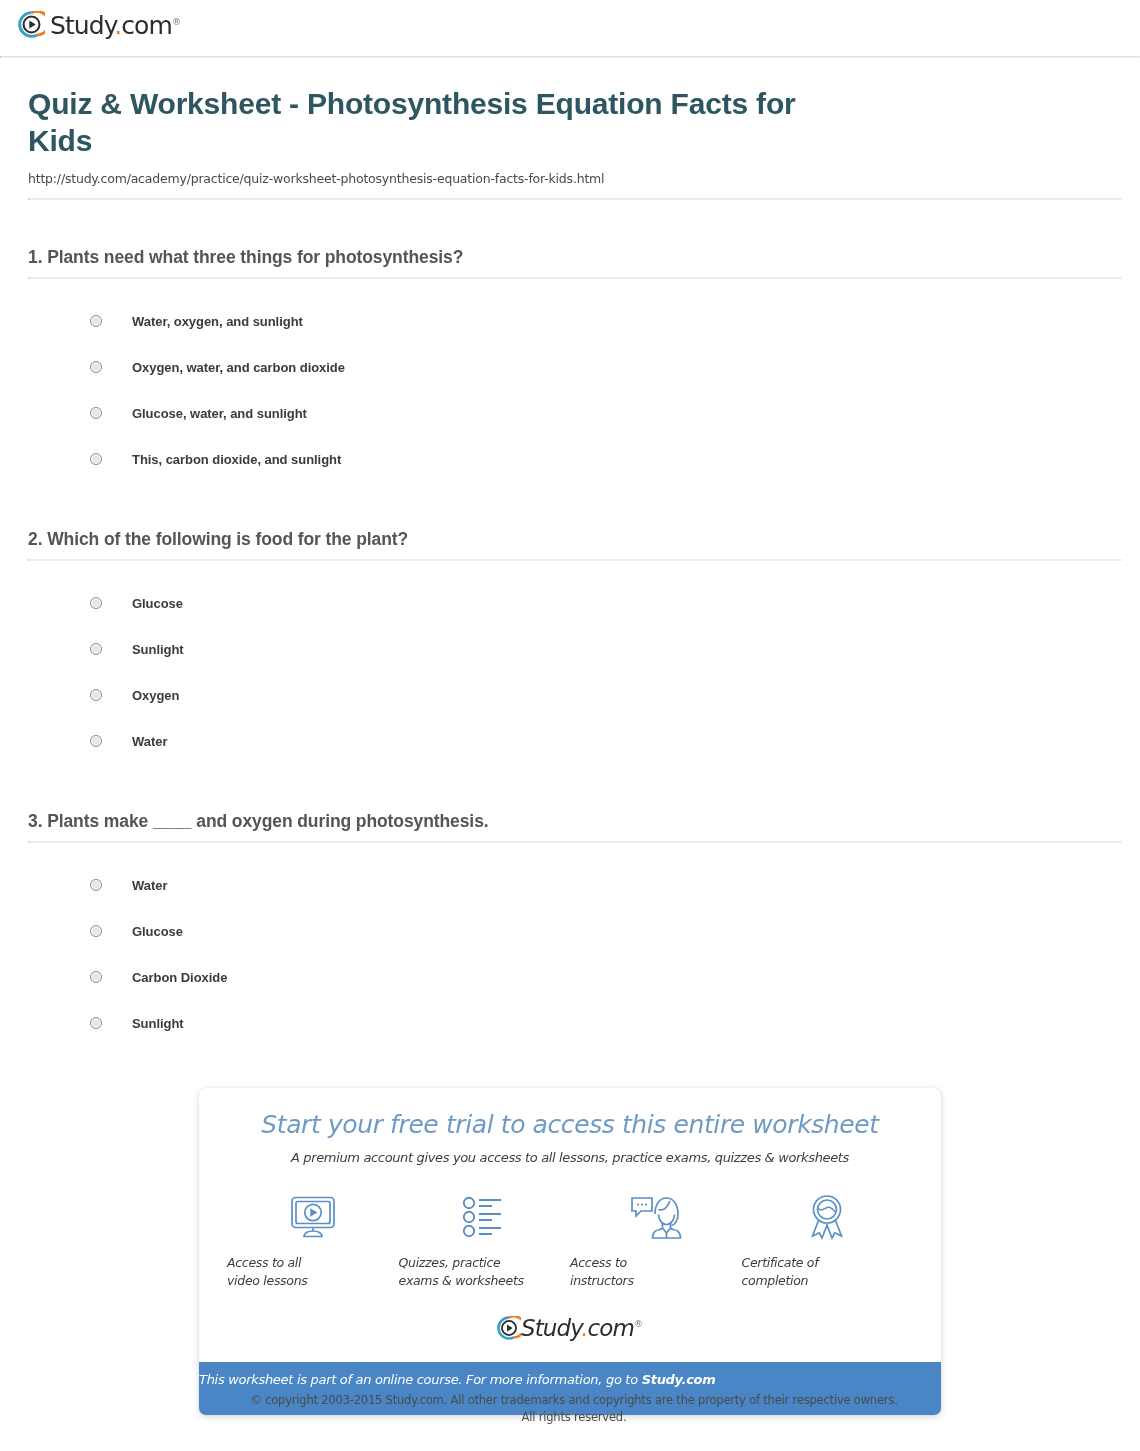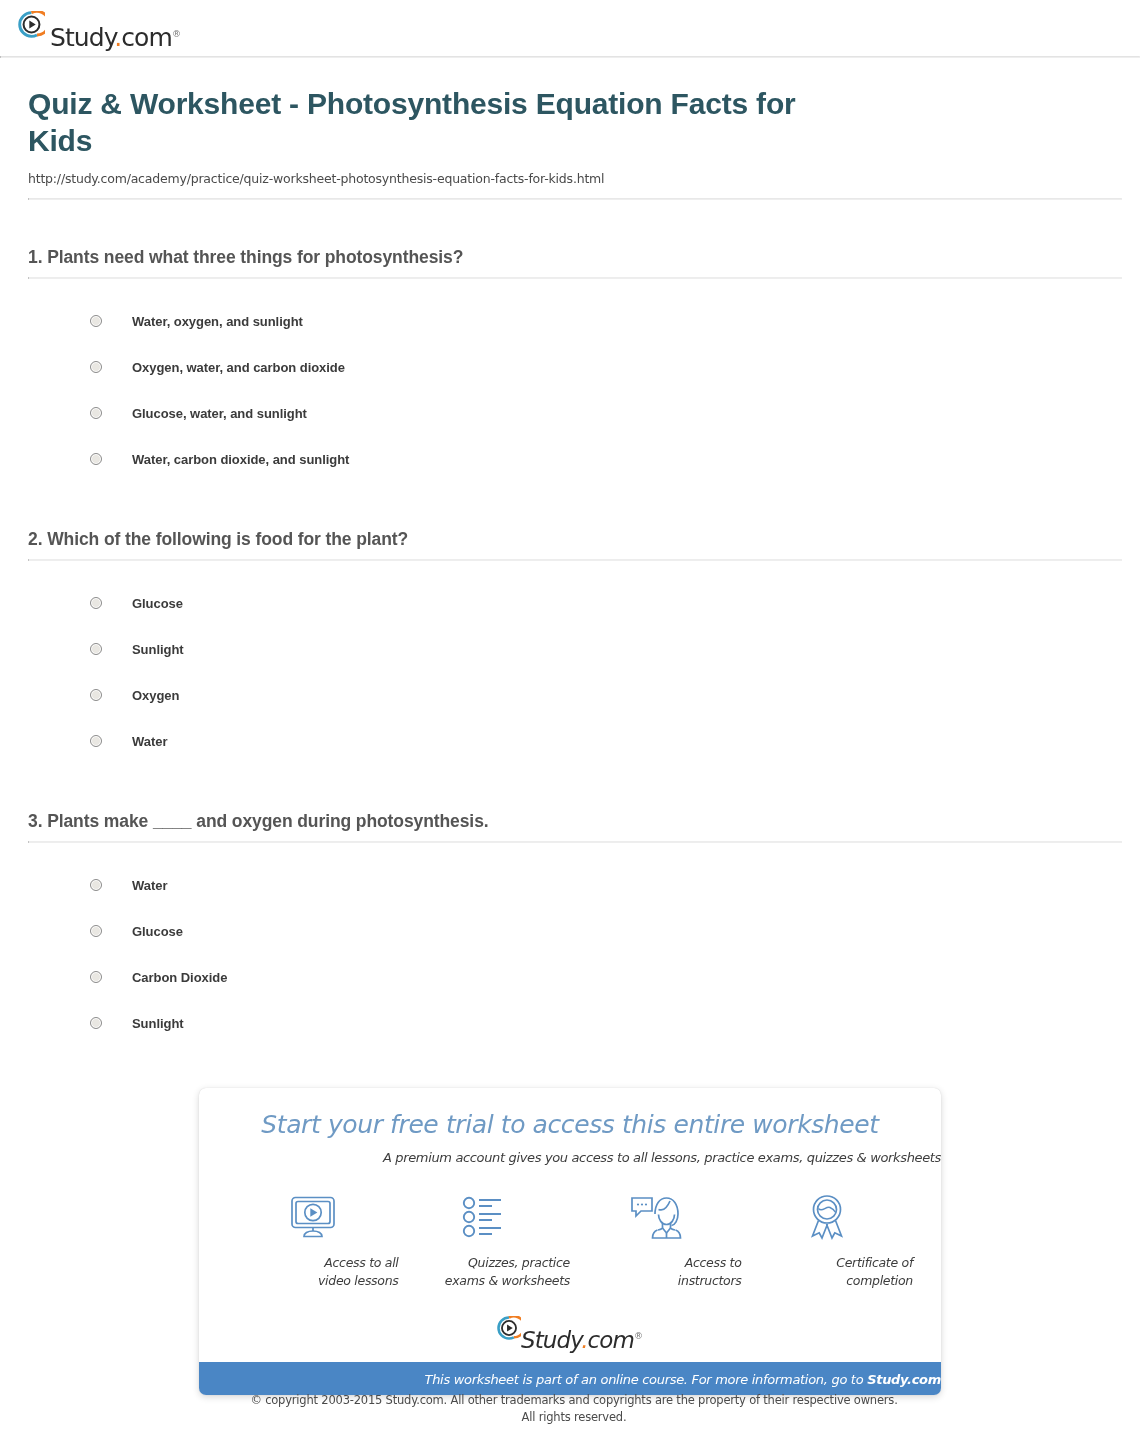--- a/index.html
+++ b/index.html
@@ -35,21 +35,21 @@
     display: block;
   }
   .logo-text {
     font-family: "DejaVu Sans", sans-serif;
     font-size: 25px;
     font-weight: 400;
     letter-spacing: -0.9px;
     color: #2c2c2c;
     line-height: 1;
     position: relative;
-    top: 13px;
+    top: 1px;
   }
   .logo-text .dot { color: #f07d22; }
   .logo-text .tm {
     font-size: 9px;
     vertical-align: super;
     color: #777;
     letter-spacing: 0;
   }
 
   .header-rule {
@@ -150,37 +150,37 @@
   .promo-headline {
     text-align: center;
     font-family: "DejaVu Sans", sans-serif;
     font-size: 25px;
     font-weight: 400;
     color: #6f9ac4;
     letter-spacing: -0.4px;
     margin: 0;
   }
   .promo-sub {
-    text-align: right;
+    text-align: center;
     font-family: "DejaVu Sans", sans-serif;
     font-size: 13px;
     color: #3d3d3d;
     margin: 11px 0 0 0;
     letter-spacing: -0.35px;
   }
   .perks {
     display: flex;
     justify-content: center;
     gap: 0;
     margin: 27px 0 0 0;
     padding: 0 28px;
   }
   .perk {
     flex: 1 1 0;
-    text-align: right;
+    text-align: left;
   }
   .perk-icon {
     height: 50px;
     display: flex;
     align-items: center;
     justify-content: center;
   }
   .perk-icon svg { display: block; }
   .perk-label {
     font-family: "DejaVu Sans", sans-serif;
@@ -196,24 +196,24 @@
     justify-content: center;
     align-items: center;
     margin: 26px 0 22px 0;
   }
   .promo-logo-row .logo-mark { width: 24px; height: 24px; flex: 0 0 24px; }
   .promo-logo-row .logo-text { font-size: 23px; }
 
   .promo-bar {
     background: #4a86c5;
     color: #ffffff;
-    text-align: right;
+    text-align: left;
     font-family: "DejaVu Sans", sans-serif;
     font-size: 13px;
-    padding: 10px 0 8px 0;
+    padding: 10px 0 28px 0;
     letter-spacing: -0.3px;
   }
   .promo-bar b { font-weight: bold; }
 
   
   .footer {
     position: absolute;
     left: 8px;
     right: 0;
     top: 1392px;
@@ -258,21 +258,21 @@
       <li class="answer-row">
         <span class="radio"></span>
         <span class="answer-label">Oxygen, water, and carbon dioxide</span>
       </li>
       <li class="answer-row">
         <span class="radio"></span>
         <span class="answer-label">Glucose, water, and sunlight</span>
       </li>
       <li class="answer-row">
         <span class="radio"></span>
-        <span class="answer-label">Water, carbon dioxide, and sunlight</span>
+        <span class="answer-label">This, carbon dioxide, and sunlight</span>
       </li>
     </ul>
   </section>
 
   <section class="question-block">
     <p class="question-text">2. Which of the following is food for the plant?</p>
     <hr class="question-rule">
     <ul class="answers">
       <li class="answer-row">
         <span class="radio"></span>

